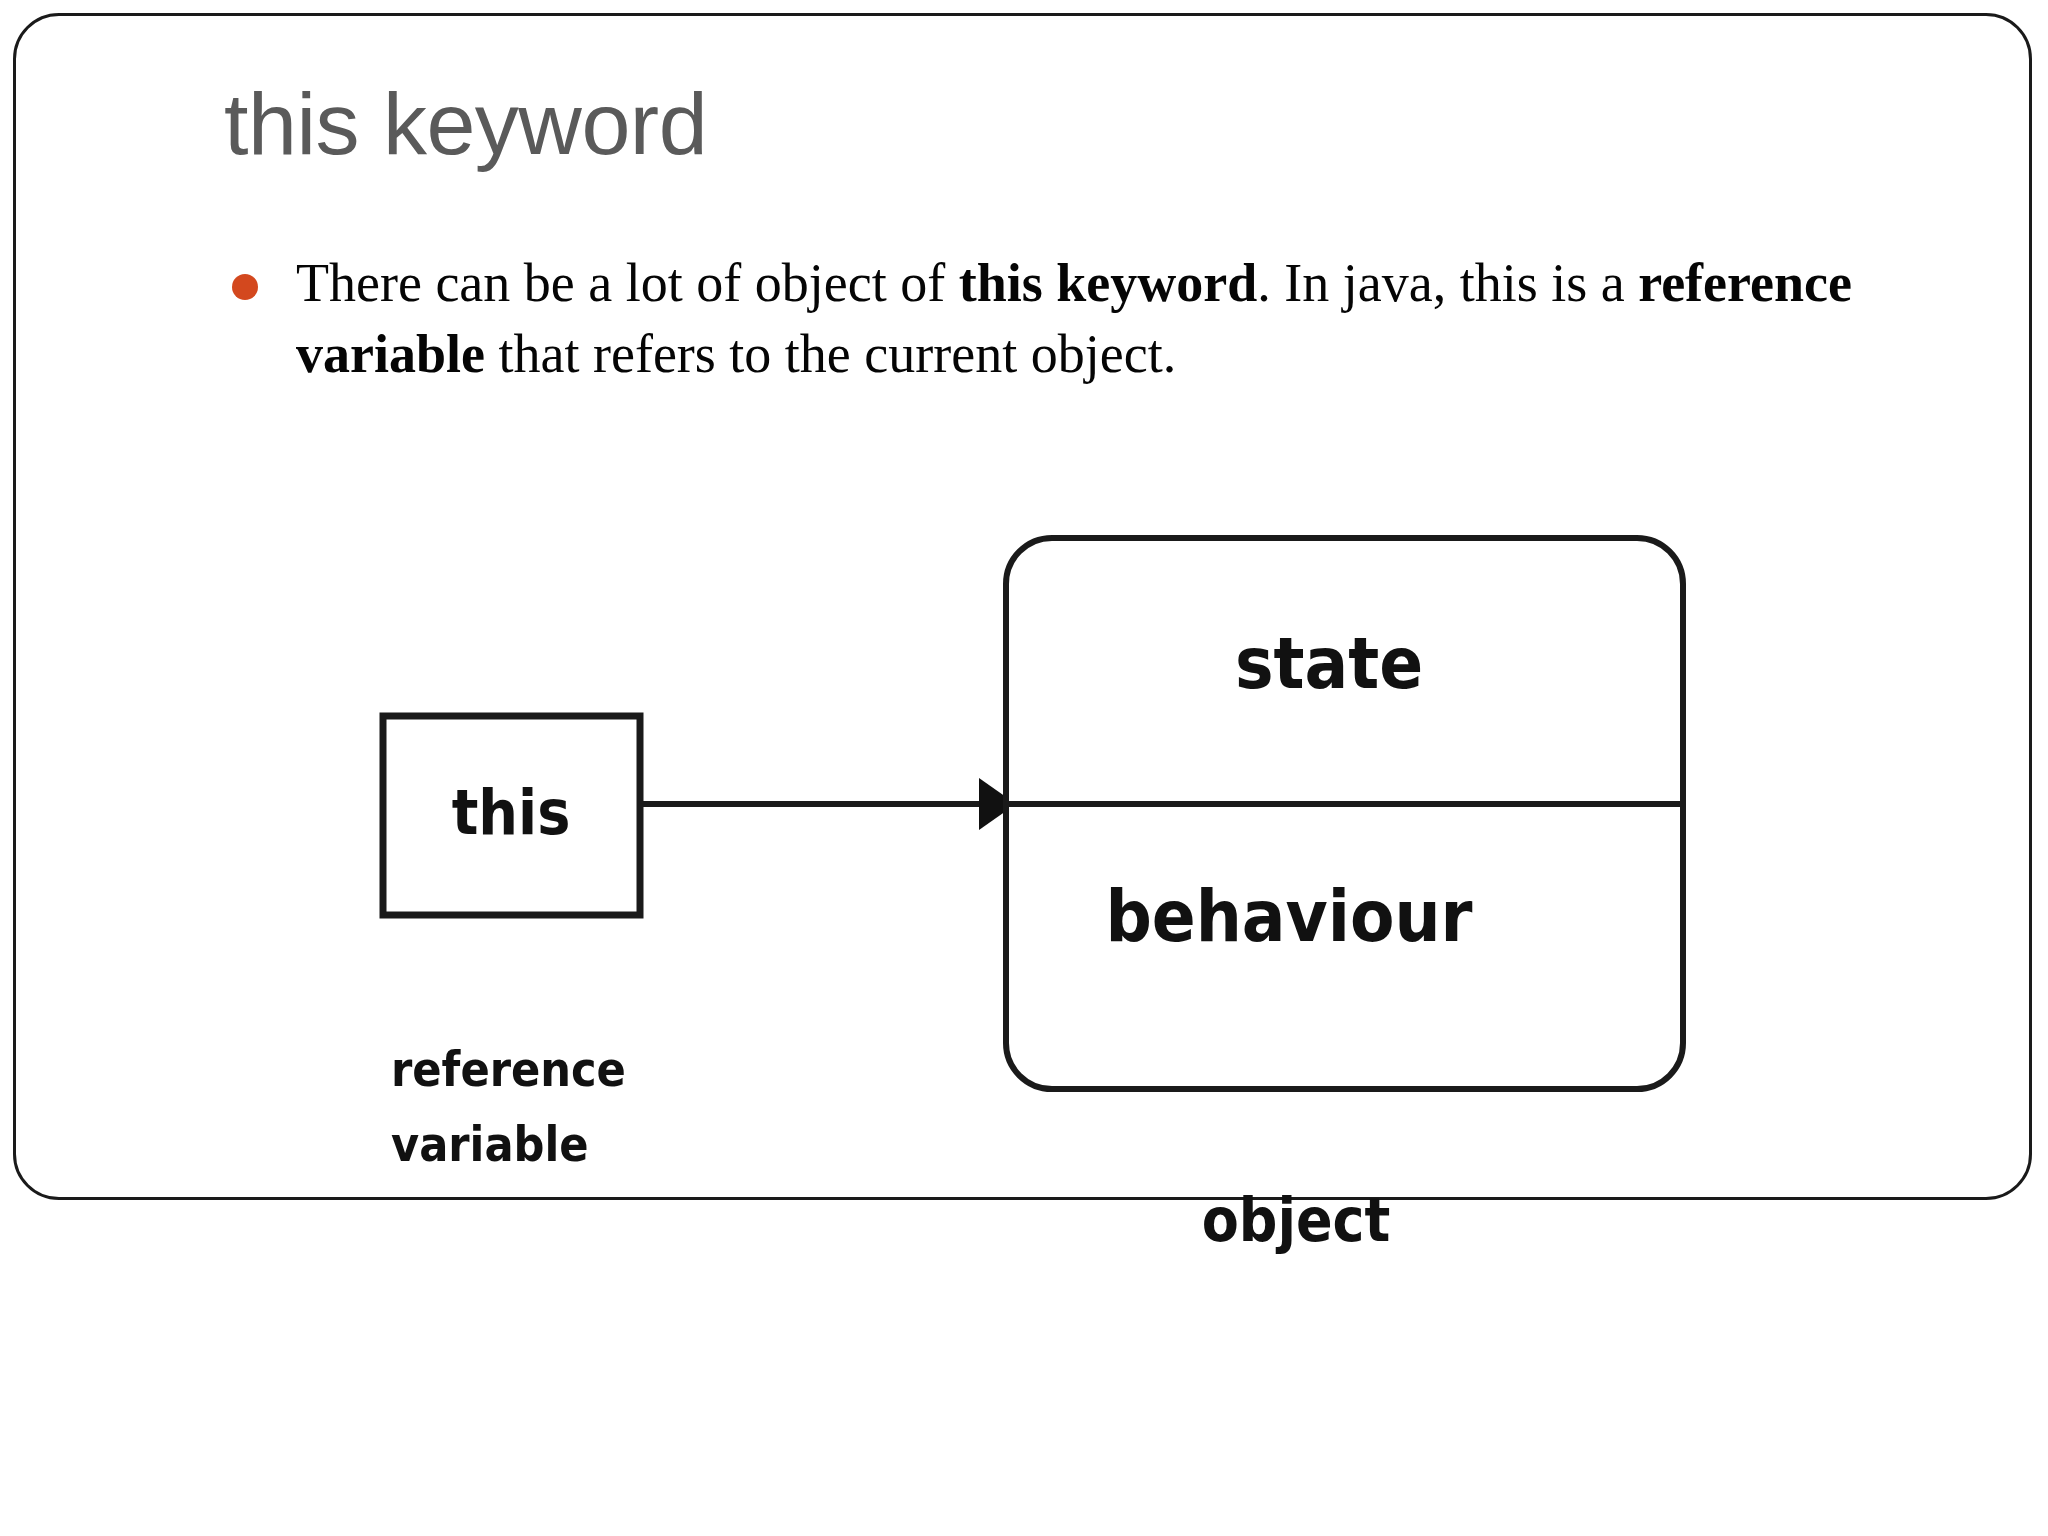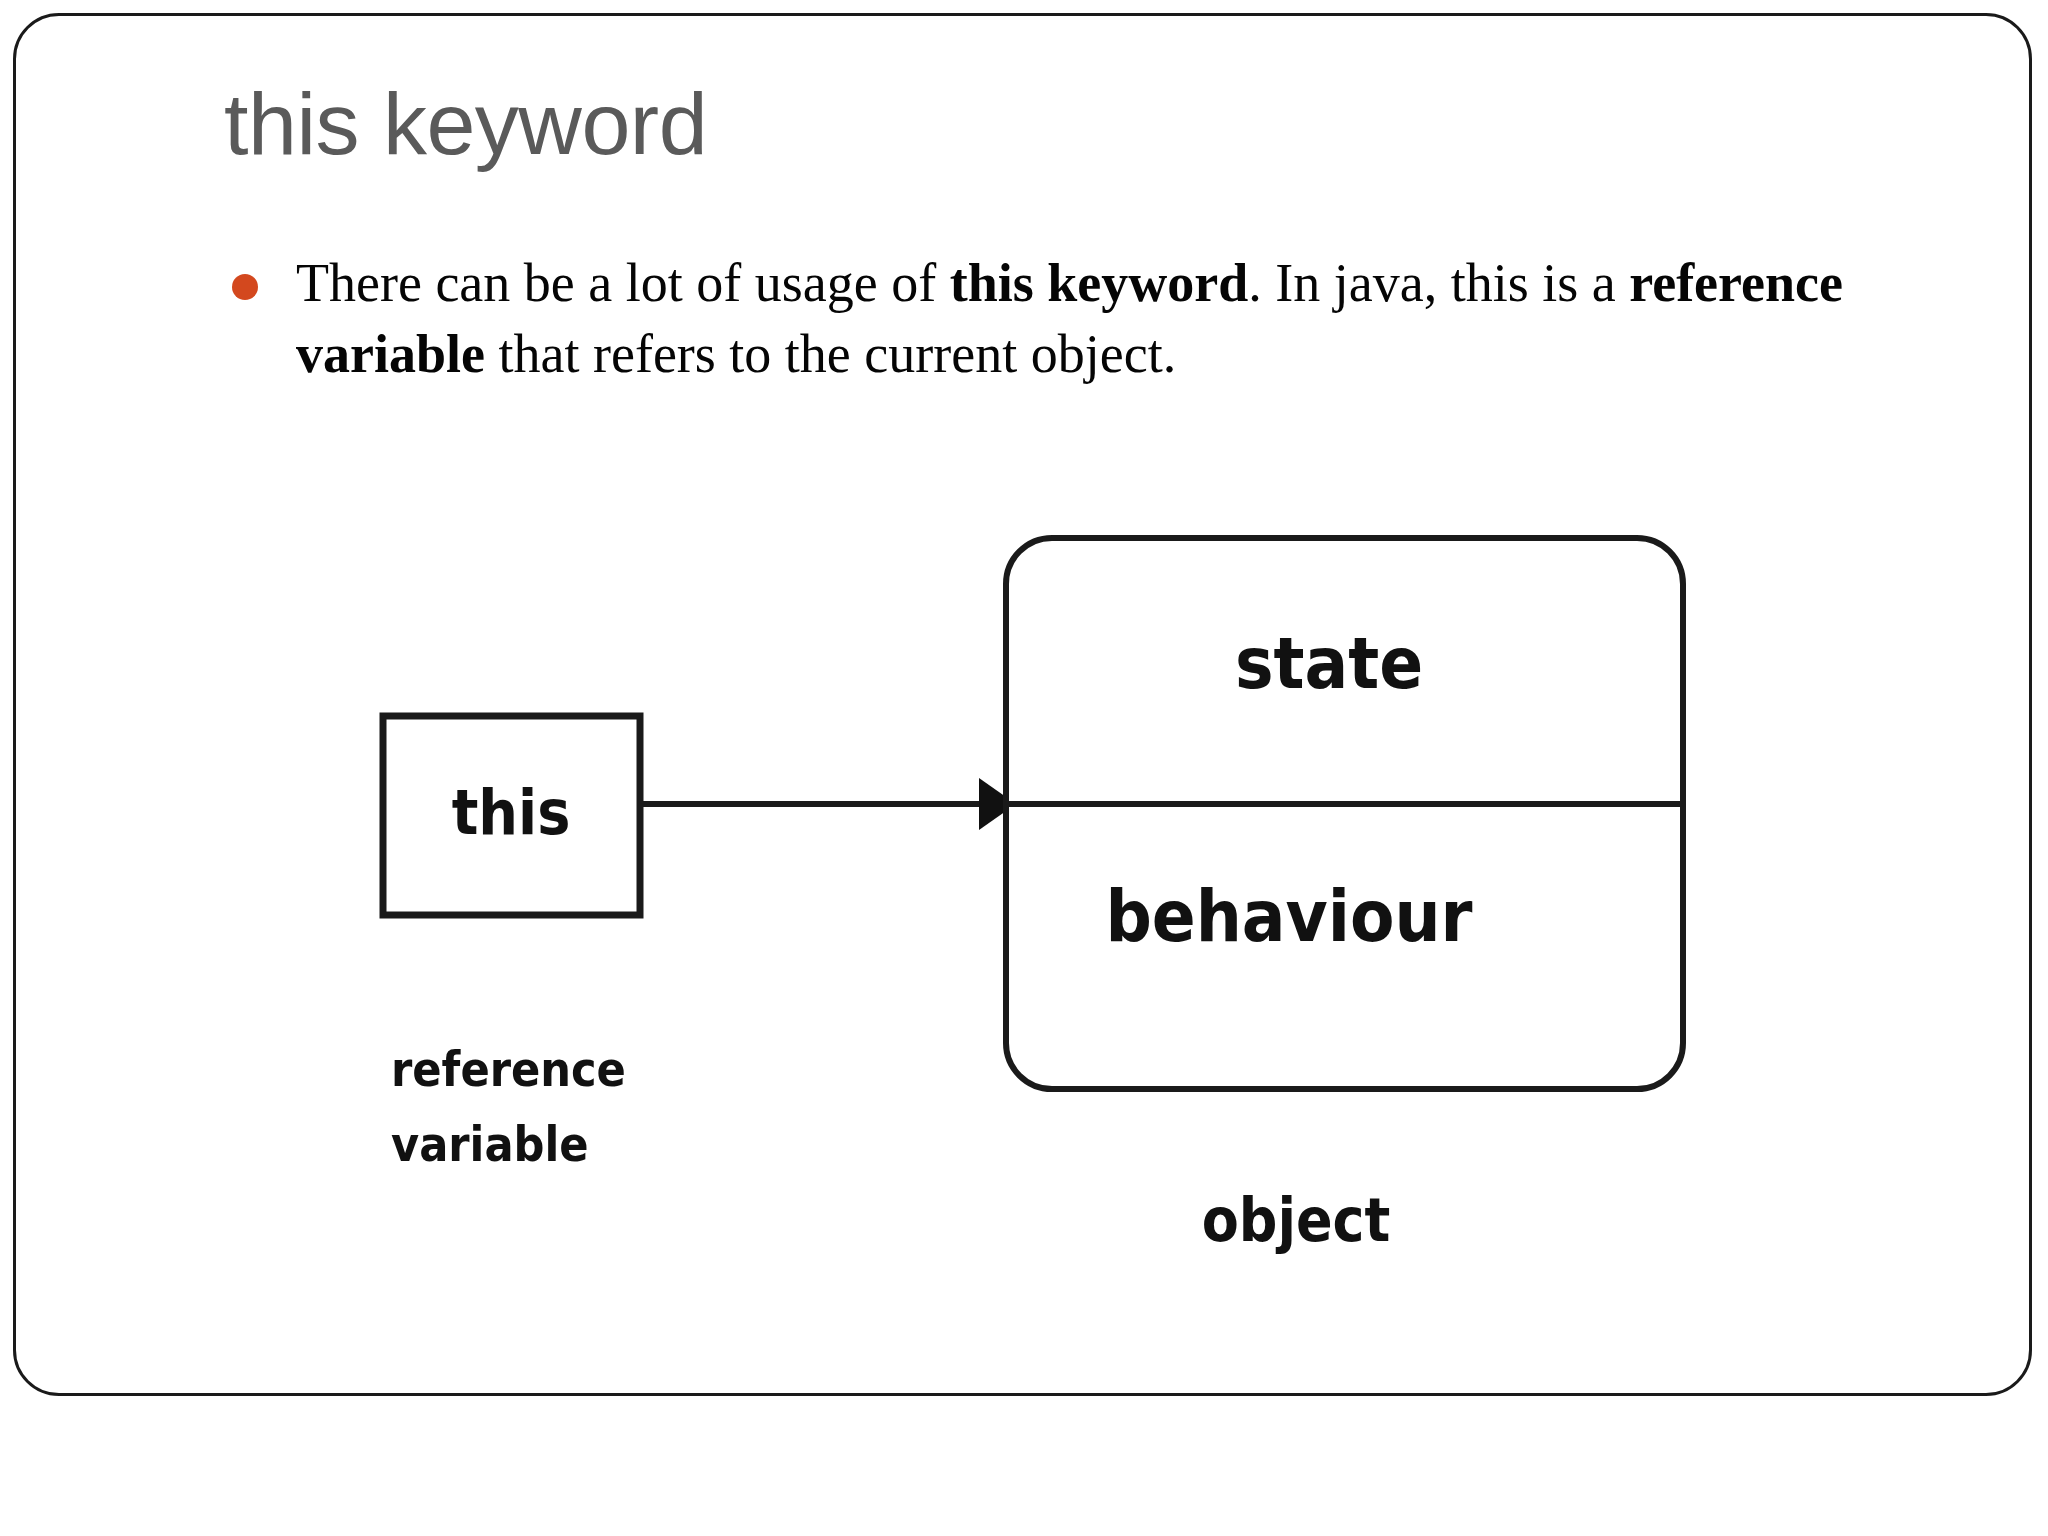--- a/index.html
+++ b/index.html
@@ -14,21 +14,21 @@
     font-family: "Liberation Serif", "DejaVu Serif", serif;
     overflow: hidden;
   }
 
   
   .slide {
     position: absolute;
     left: 13px;
     top: 13px;
     width: 2019px;
-    height: 1383px;
+    height: 1187px;
     box-sizing: border-box;
     border: 3px solid #1a1a1a;
     border-radius: 46px;
     background: #ffffff;
   }
 
   
   .slide-title {
     position: absolute;
     left: 208px;
@@ -90,21 +90,21 @@
 </head>
 <body>
 
 <div class="slide">
 
   <div class="slide-title">this keyword</div>
 
   <div class="bullet-row">
     <span class="bullet-dot"></span>
     <div class="bullet-text">
-      <span>There can be a lot of usage of </span><b>this keyword</b><span>. In java, this is a </span><b>reference variable</b><span> that refers to the current object.</span>
+      <span>There can be a lot of object of </span><b>this keyword</b><span>. In java, this is a </span><b>reference variable</b><span> that refers to the current object.</span>
     </div>
   </div>
 
   <div class="diagram">
     <svg width="2019" height="1505" viewBox="0 0 2019 1505" xmlns="http://www.w3.org/2000/svg">
 
       <line x1="624" y1="788" x2="995" y2="788" stroke="#1a1a1a" stroke-width="6"></line>
 
       <polygon points="963,762 1000,788 963,814" fill="#111111"></polygon>
 

